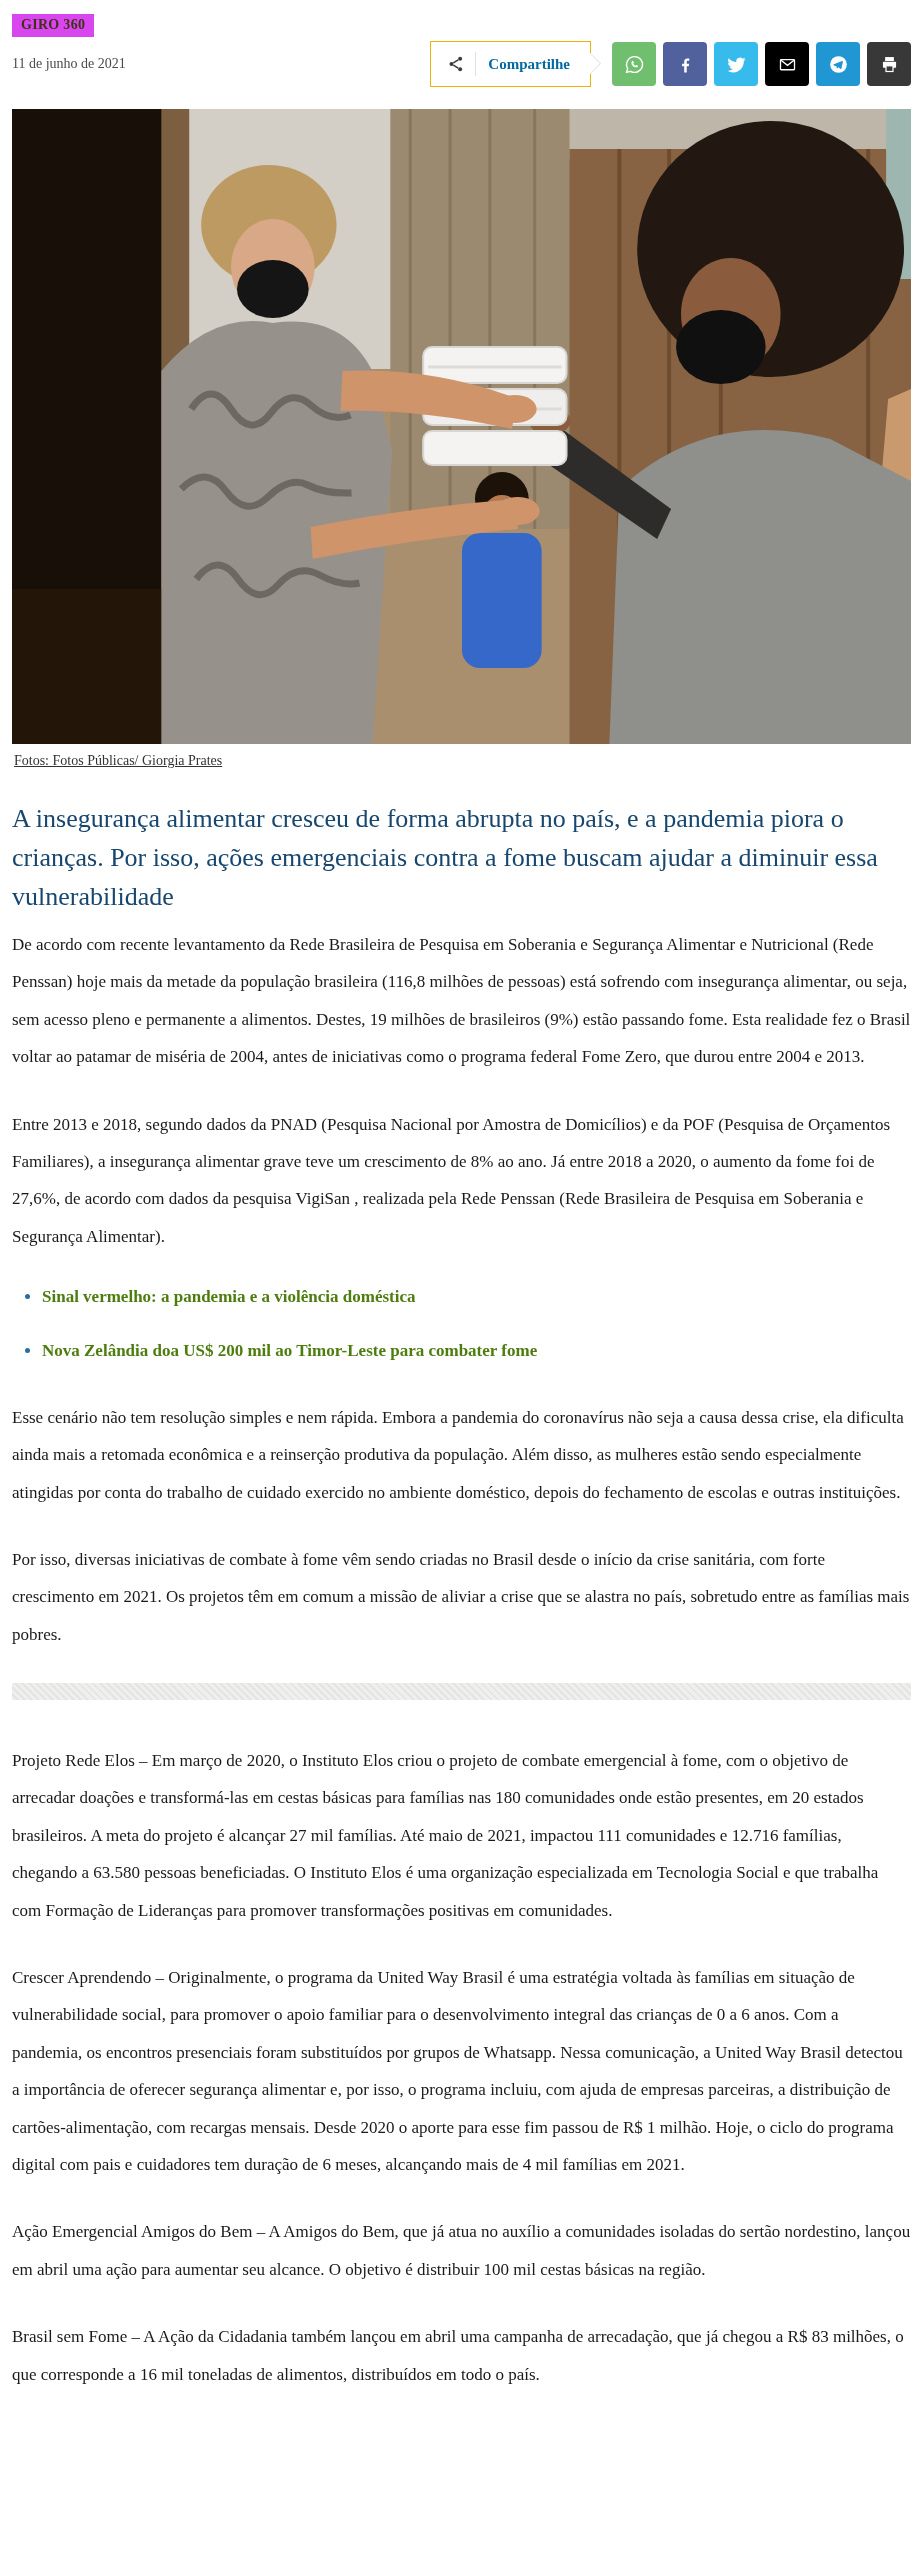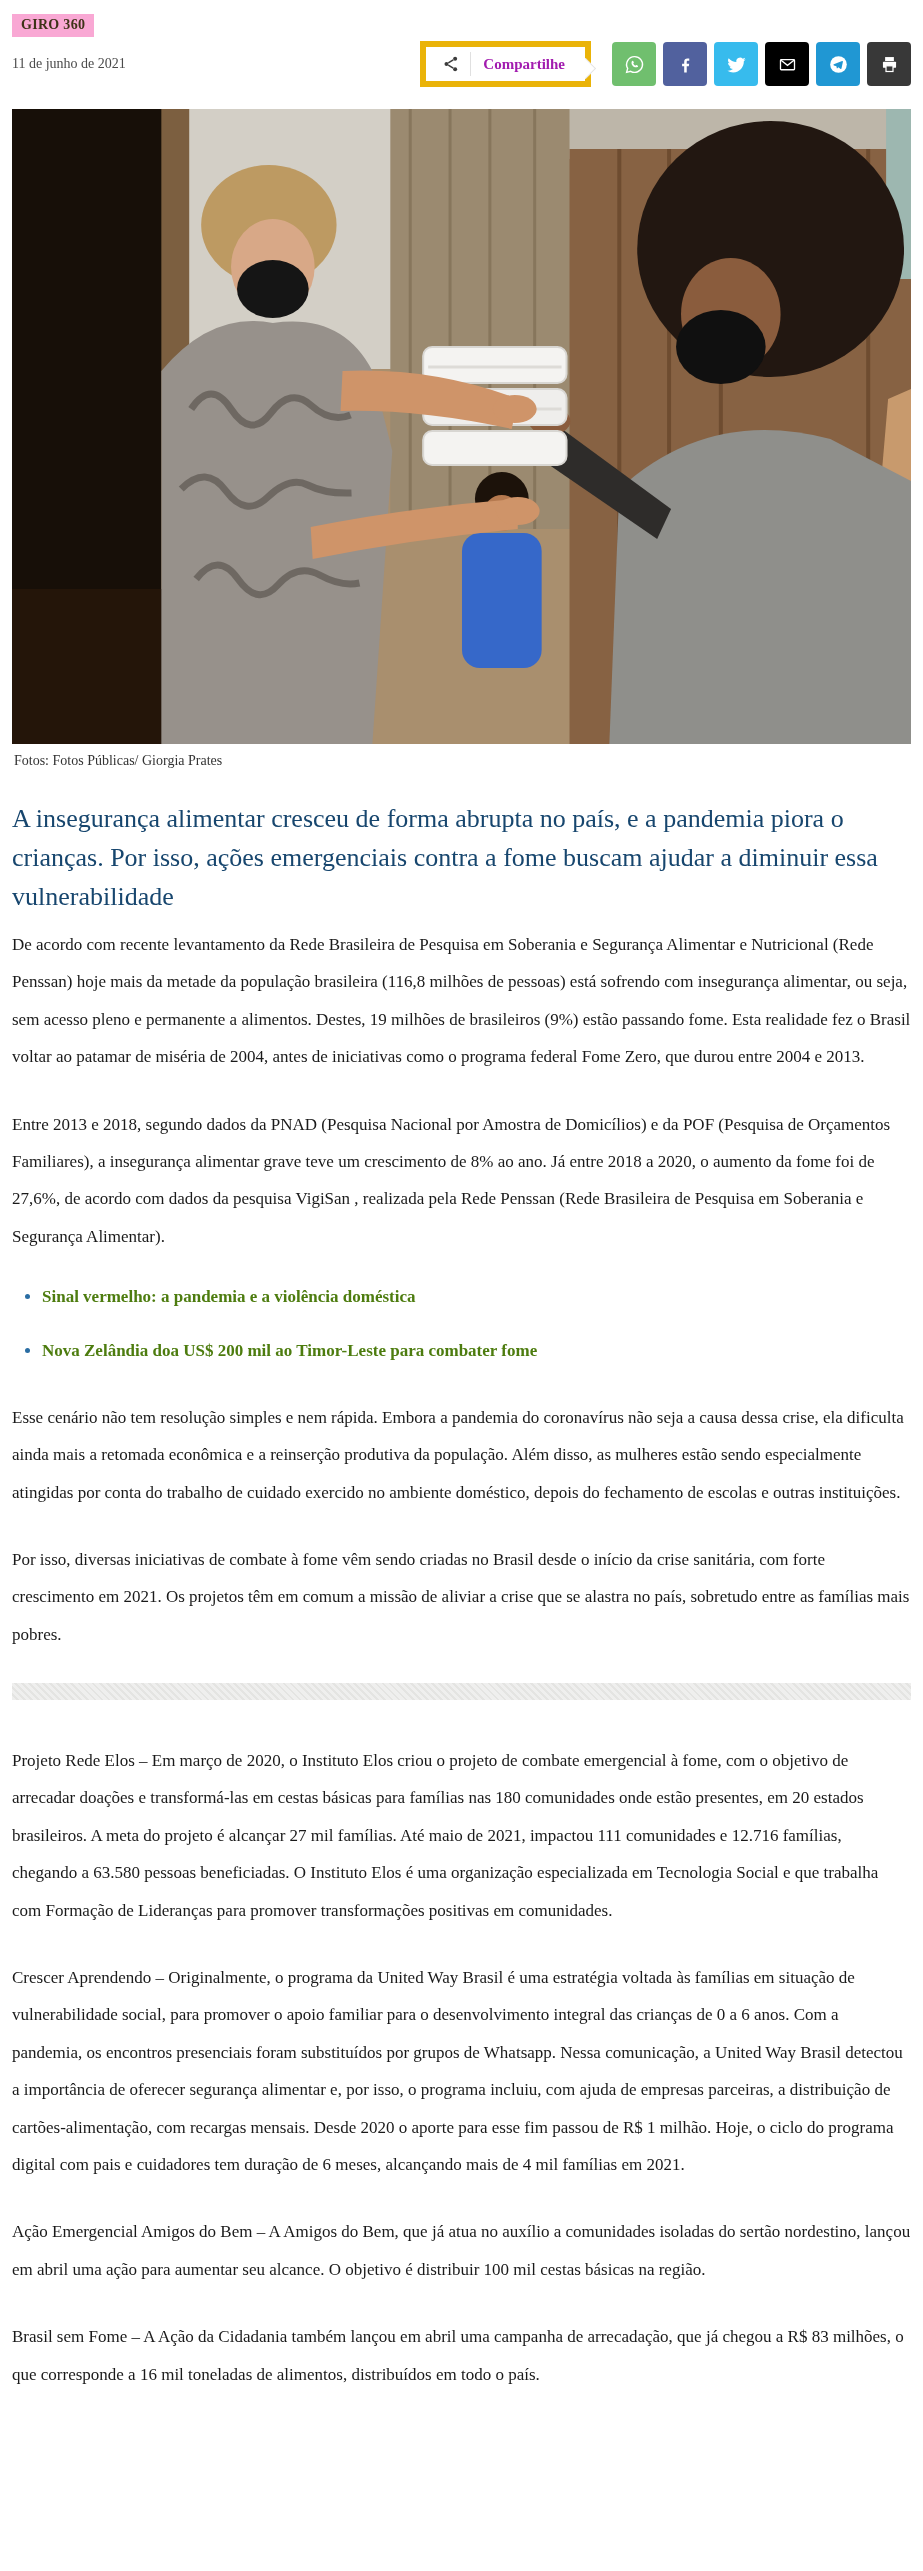--- a/index.html
+++ b/index.html
@@ -1,36 +1,36 @@
 <!DOCTYPE html>
 <html lang="pt"><head>
 <meta charset="utf-8">
 <style>
   * { margin:0; padding:0; box-sizing:border-box; }
   body { background:#fff; font-family:"Liberation Serif","DejaVu Serif",serif; color:#1c1c1c; }
   .page { width:923px; padding:14px 12px 48px 12px; margin:0 auto; background:#fff; }
 
   .badge {
-    display:inline-block; background:#f9a8d4; color:#3e3318;
+    display:inline-block; background:#d946ef; color:#3e3318;
     font-size:14px; font-weight:bold; letter-spacing:.3px;
     padding:3px 9px 4px 9px; text-decoration:none; cursor:pointer;
   }
   h1.headline {
     font-size:36px; line-height:1.32; font-weight:normal; color:#3d3d3d;
     margin:10px 0 14px 0; max-width:880px;
   }
 
   .meta-row { display:flex; align-items:center; justify-content:space-between; margin:4px 0 22px 0; }
   .pub-date { font-size:14px; color:#4a4a4a; }
 
   .share-row { display:flex; align-items:center; gap:7px; }
   .share-main {
     position:relative; display:flex; align-items:center; height:46px;
-    background:#fff; border:6px solid #eab308; padding:0 20px 0 16px;
-    font-family:"Liberation Serif","DejaVu Serif",serif; font-size:15px; font-weight:bold; color:#a21caf;
+    background:#fff; border:1px solid #eab308; padding:0 20px 0 16px;
+    font-family:"Liberation Serif","DejaVu Serif",serif; font-size:15px; font-weight:bold; color:#0369a1;
     margin-right:14px; cursor:pointer;
   }
   .share-main .tail {
     position:absolute; right:-8px; top:14px; width:15px; height:15px; background:#fff;
     border-top:1px solid #e4e4e4; border-right:1px solid #e4e4e4; transform:rotate(45deg);
   }
   .share-main .vsep { width:1px; height:24px; background:#e0e0e0; margin:0 12px 0 10px; }
   .sbtn {
     width:44px; height:44px; border:none; border-radius:4px; cursor:pointer;
     display:flex; align-items:center; justify-content:center; padding:0;
@@ -39,21 +39,21 @@
   .btn-whatsapp { background:#70bf6e; }
   .btn-facebook { background:#51619e; }
   .btn-twitter  { background:#37bbed; }
   .btn-email    { background:#000000; }
   .btn-telegram { background:#2097d3; }
   .btn-print    { background:#383838; }
 
   figure.photo-block { margin:0 0 6px 0; }
   .photo { width:899px; height:635px; overflow:hidden; background:#a98f6e; }
   .photo svg { display:block; width:100%; height:100%; }
-  figcaption { font-size:14px; color:#333; margin:9px 0 0 2px; }
+  figcaption { font-size:14px; color:#333; margin:9px 0 0 2px;text-decoration:underline; }
 
   h2.lede {
     font-size:26px; font-weight:normal; color:#17466e; line-height:1.5;
     margin:30px 0 10px 0; max-width:880px;
   }
 
   .body-copy p {
     font-size:17px; line-height:2.2; color:#1a1a1a;
     margin:0 0 30px 0; max-width:899px;
   }

